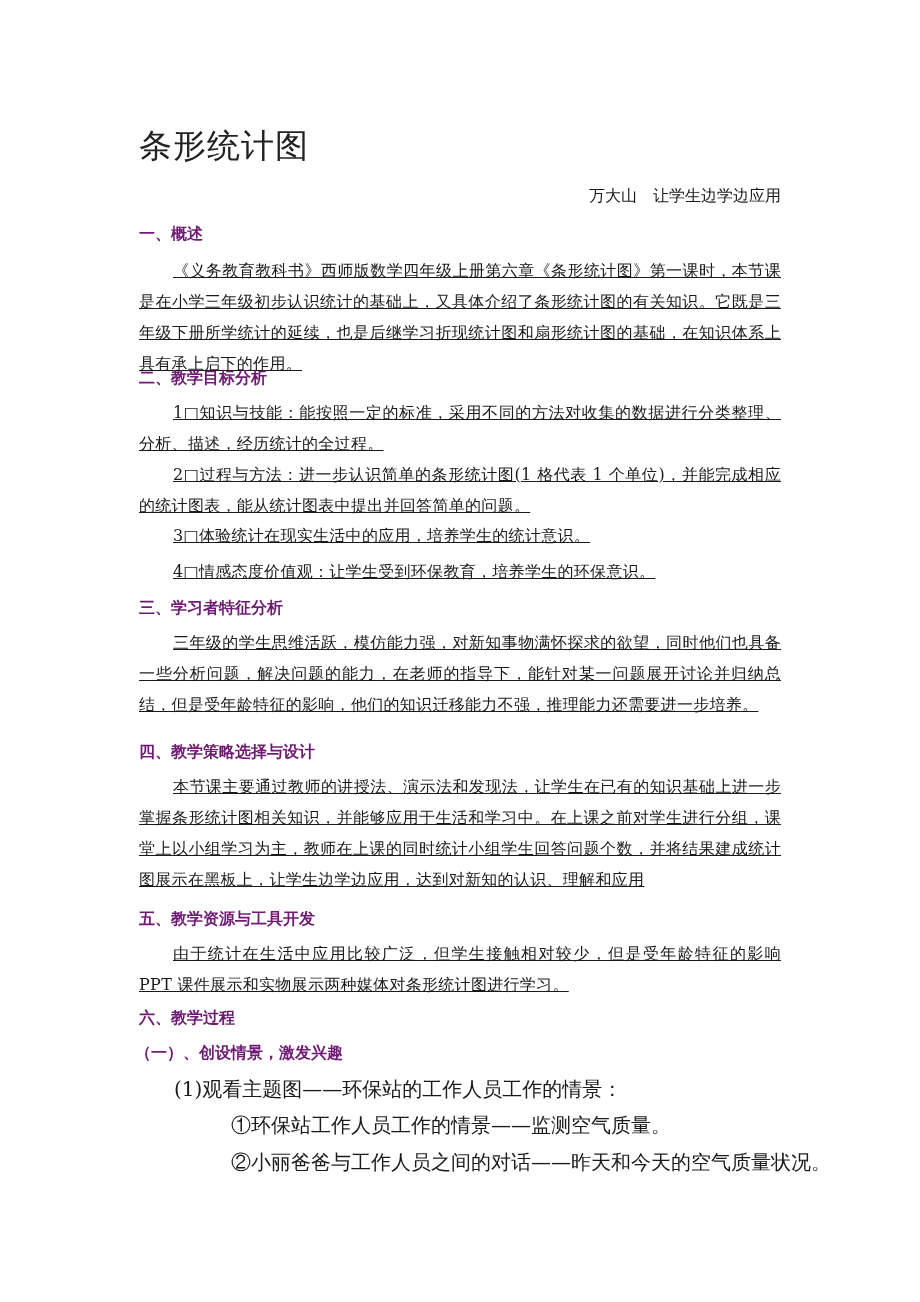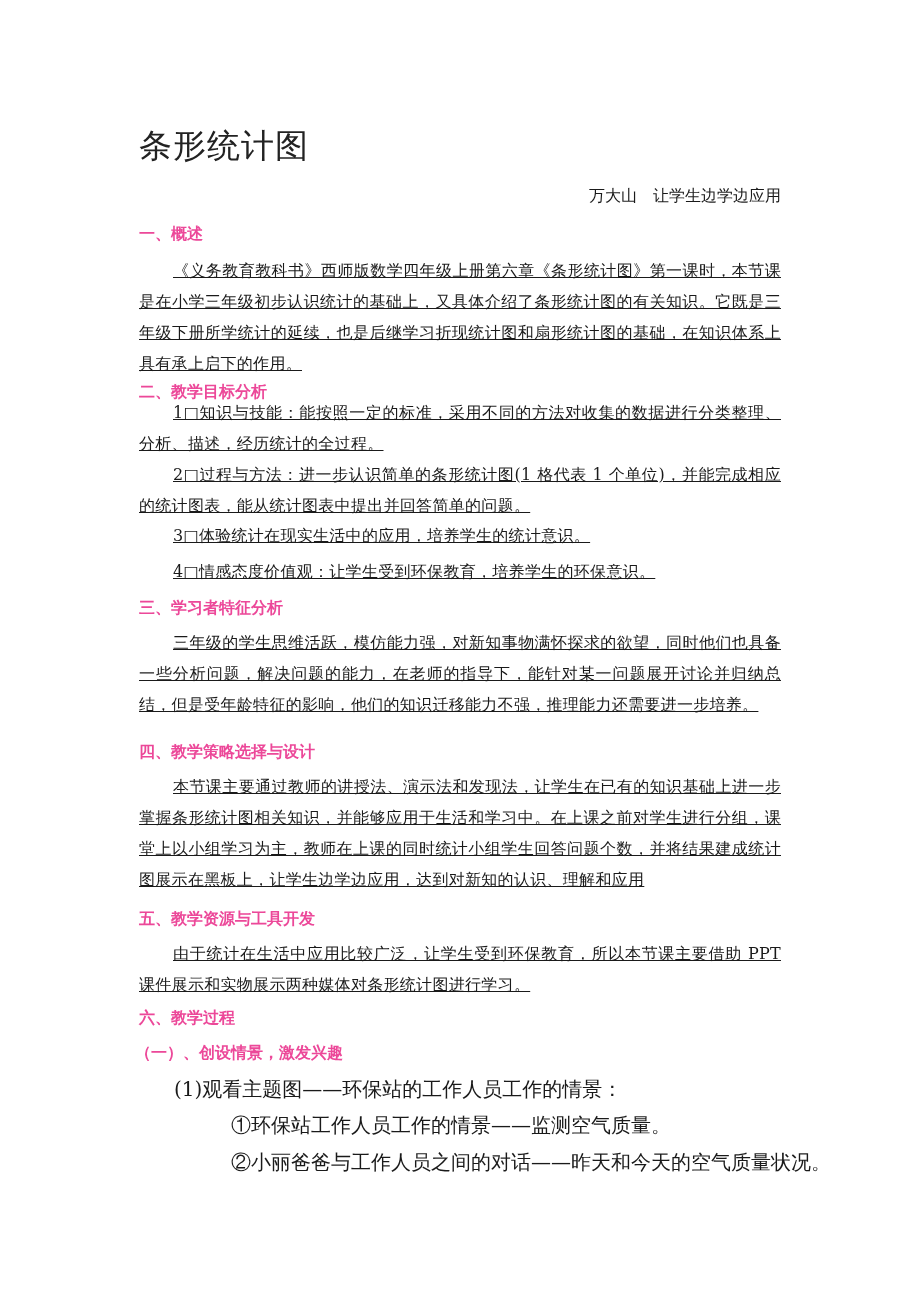--- a/index.html
+++ b/index.html
@@ -15,54 +15,54 @@
     font-family: "DejaVu Sans", "Liberation Sans", sans-serif;
     letter-spacing: 1px; color: #222;
   }
   .author {
     position: absolute; right: 0; top: 184px;
     font-size: 16px; line-height: 24px; text-align: right; white-space: pre;
   }
   .h {
     position: absolute; left: 0; font-size: 16px; line-height: 24px;
     font-family: "DejaVu Sans", "Liberation Sans", sans-serif; font-weight: bold;
-    color: #ec4899;
+    color: #701a75;
   }
   .p {
     position: absolute; left: 0; width: 642px;
     font-size: 16px; line-height: 31px; text-align: justify;
     text-indent: 34px; letter-spacing: 0.3px; text-decoration: underline;
   }
   .li { position: absolute; font-size: 20px; line-height: 24px; white-space: nowrap; }
 </style>
 </head>
 <body>
 
 <div class="page">
 
   <div class="title">条形统计图</div>
   <div class="author">万大山　让学生边学边应用</div>
 
   <div class="h" style="top:222px">一、概述</div>
   <div class="p" style="top:255px">《义务教育教科书》西师版数学四年级上册第六章《条形统计图》第一课时，本节课是在小学三年级初步认识统计的基础上，又具体介绍了条形统计图的有关知识。它既是三年级下册所学统计的延续，也是后继学习折现统计图和扇形统计图的基础，在知识体系上具有承上启下的作用。</div>
 
-  <div class="h" style="top:380px">二、教学目标分析</div>
+  <div class="h" style="top:366px">二、教学目标分析</div>
   <div class="p" style="top:397px">1□知识与技能：能按照一定的标准，采用不同的方法对收集的数据进行分类整理、分析、描述，经历统计的全过程。</div>
   <div class="p" style="top:459px">2□过程与方法：进一步认识简单的条形统计图(1 格代表 1 个单位)，并能完成相应的统计图表，能从统计图表中提出并回答简单的问题。</div>
   <div class="p" style="top:520px">3□体验统计在现实生活中的应用，培养学生的统计意识。</div>
   <div class="p" style="top:556px">4□情感态度价值观：让学生受到环保教育，培养学生的环保意识。</div>
 
   <div class="h" style="top:596px">三、学习者特征分析</div>
   <div class="p" style="top:627px">三年级的学生思维活跃，模仿能力强，对新知事物满怀探求的欲望，同时他们也具备一些分析问题，解决问题的能力，在老师的指导下，能针对某一问题展开讨论并归纳总结，但是受年龄特征的影响，他们的知识迁移能力不强，推理能力还需要进一步培养。</div>
 
   <div class="h" style="top:740px">四、教学策略选择与设计</div>
   <div class="p" style="top:771px">本节课主要通过教师的讲授法、演示法和发现法，让学生在已有的知识基础上进一步掌握条形统计图相关知识，并能够应用于生活和学习中。在上课之前对学生进行分组，课堂上以小组学习为主，教师在上课的同时统计小组学生回答问题个数，并将结果建成统计图展示在黑板上，让学生边学边应用，达到对新知的认识、理解和应用</div>
 
   <div class="h" style="top:907px">五、教学资源与工具开发</div>
-  <div class="p" style="top:938px">由于统计在生活中应用比较广泛，让学生受到环保教育，所以本节课主要借助 PPT 课件展示和实物展示两种媒体对条形统计图进行学习。</div>
+  <div class="p" style="top:938px">由于统计在生活中应用比较广泛，但学生接触相对较少，但是受年龄特征的影响 PPT 课件展示和实物展示两种媒体对条形统计图进行学习。</div>
 
   <div class="h" style="top:1006px">六、教学过程</div>
   <div class="h" style="top:1041px; left:-4px">（一）、创设情景，激发兴趣</div>
   <div class="li" style="top:1077px; left:35px">(1)观看主题图——环保站的工作人员工作的情景：</div>
   <div class="li" style="top:1113px; left:92px">①环保站工作人员工作的情景——监测空气质量。</div>
   <div class="li" style="top:1150px; left:92px">②小丽爸爸与工作人员之间的对话——昨天和今天的空气质量状况。</div>
 
 </div>
 
 </body></html>

